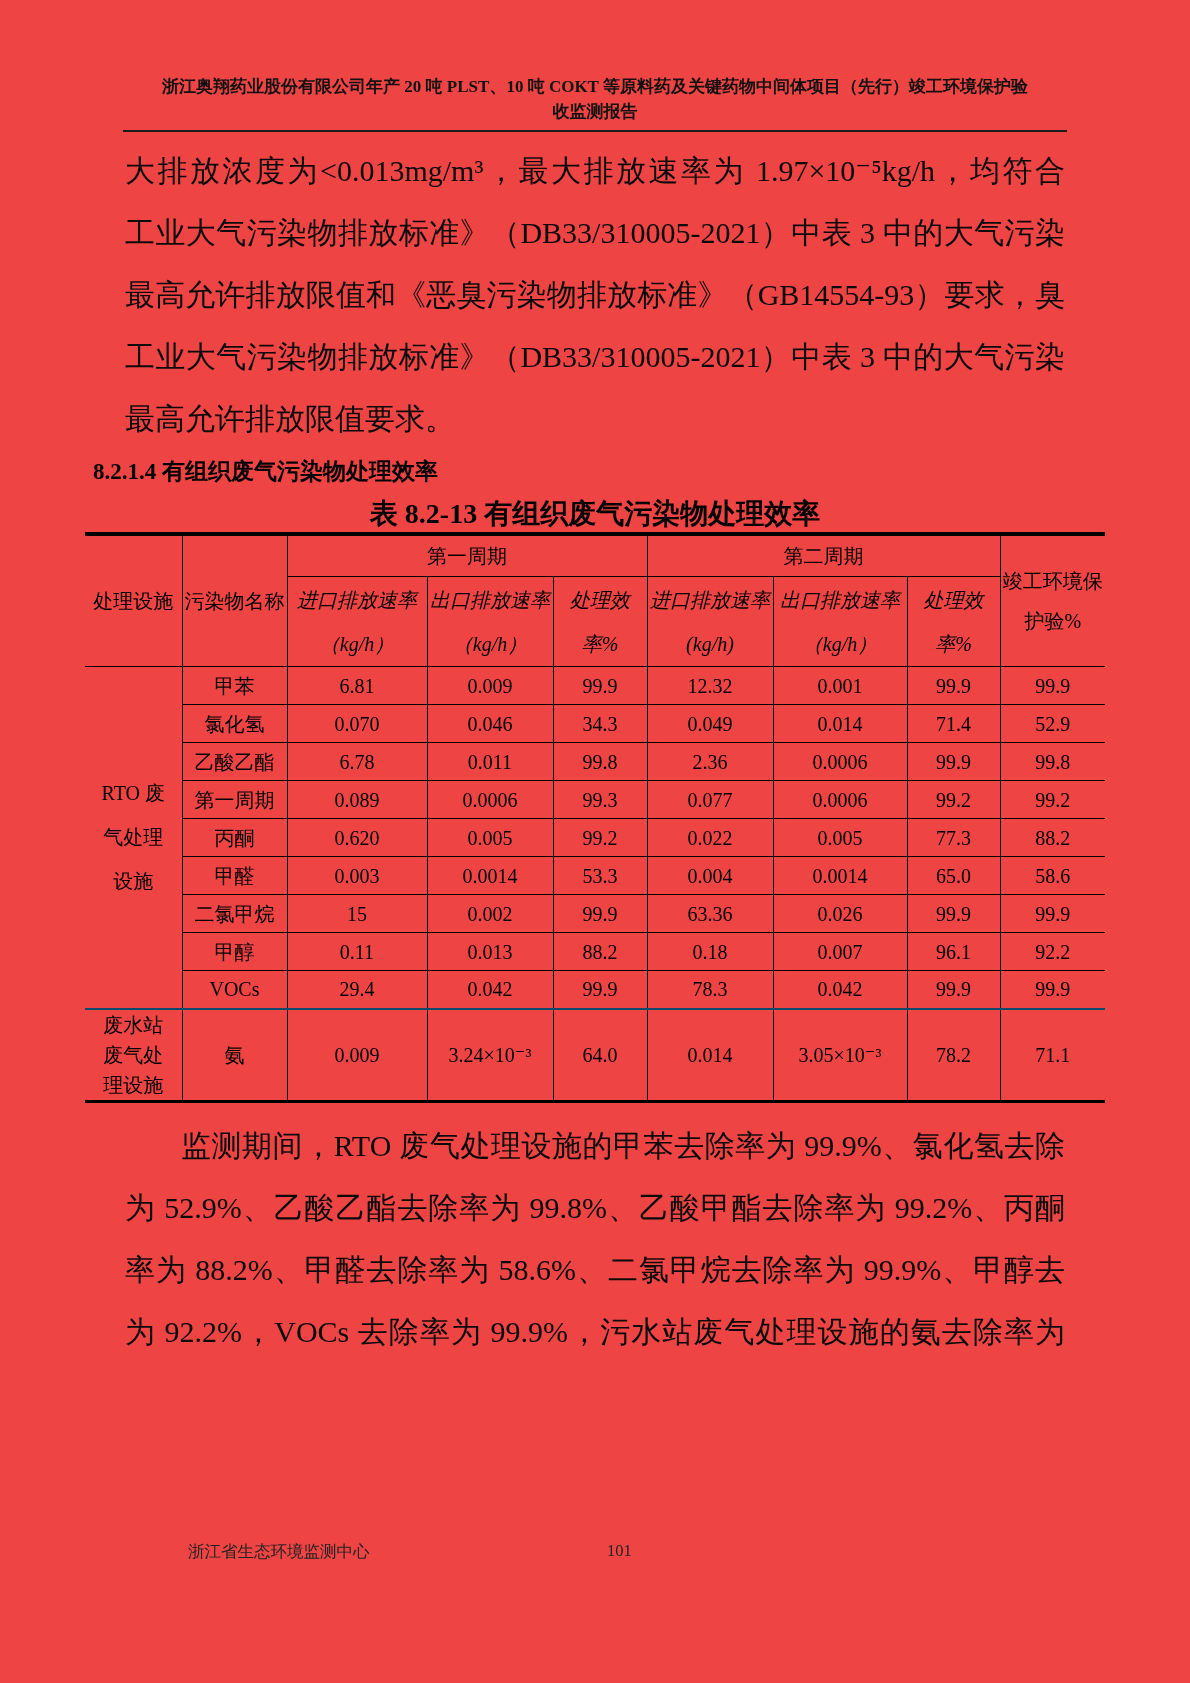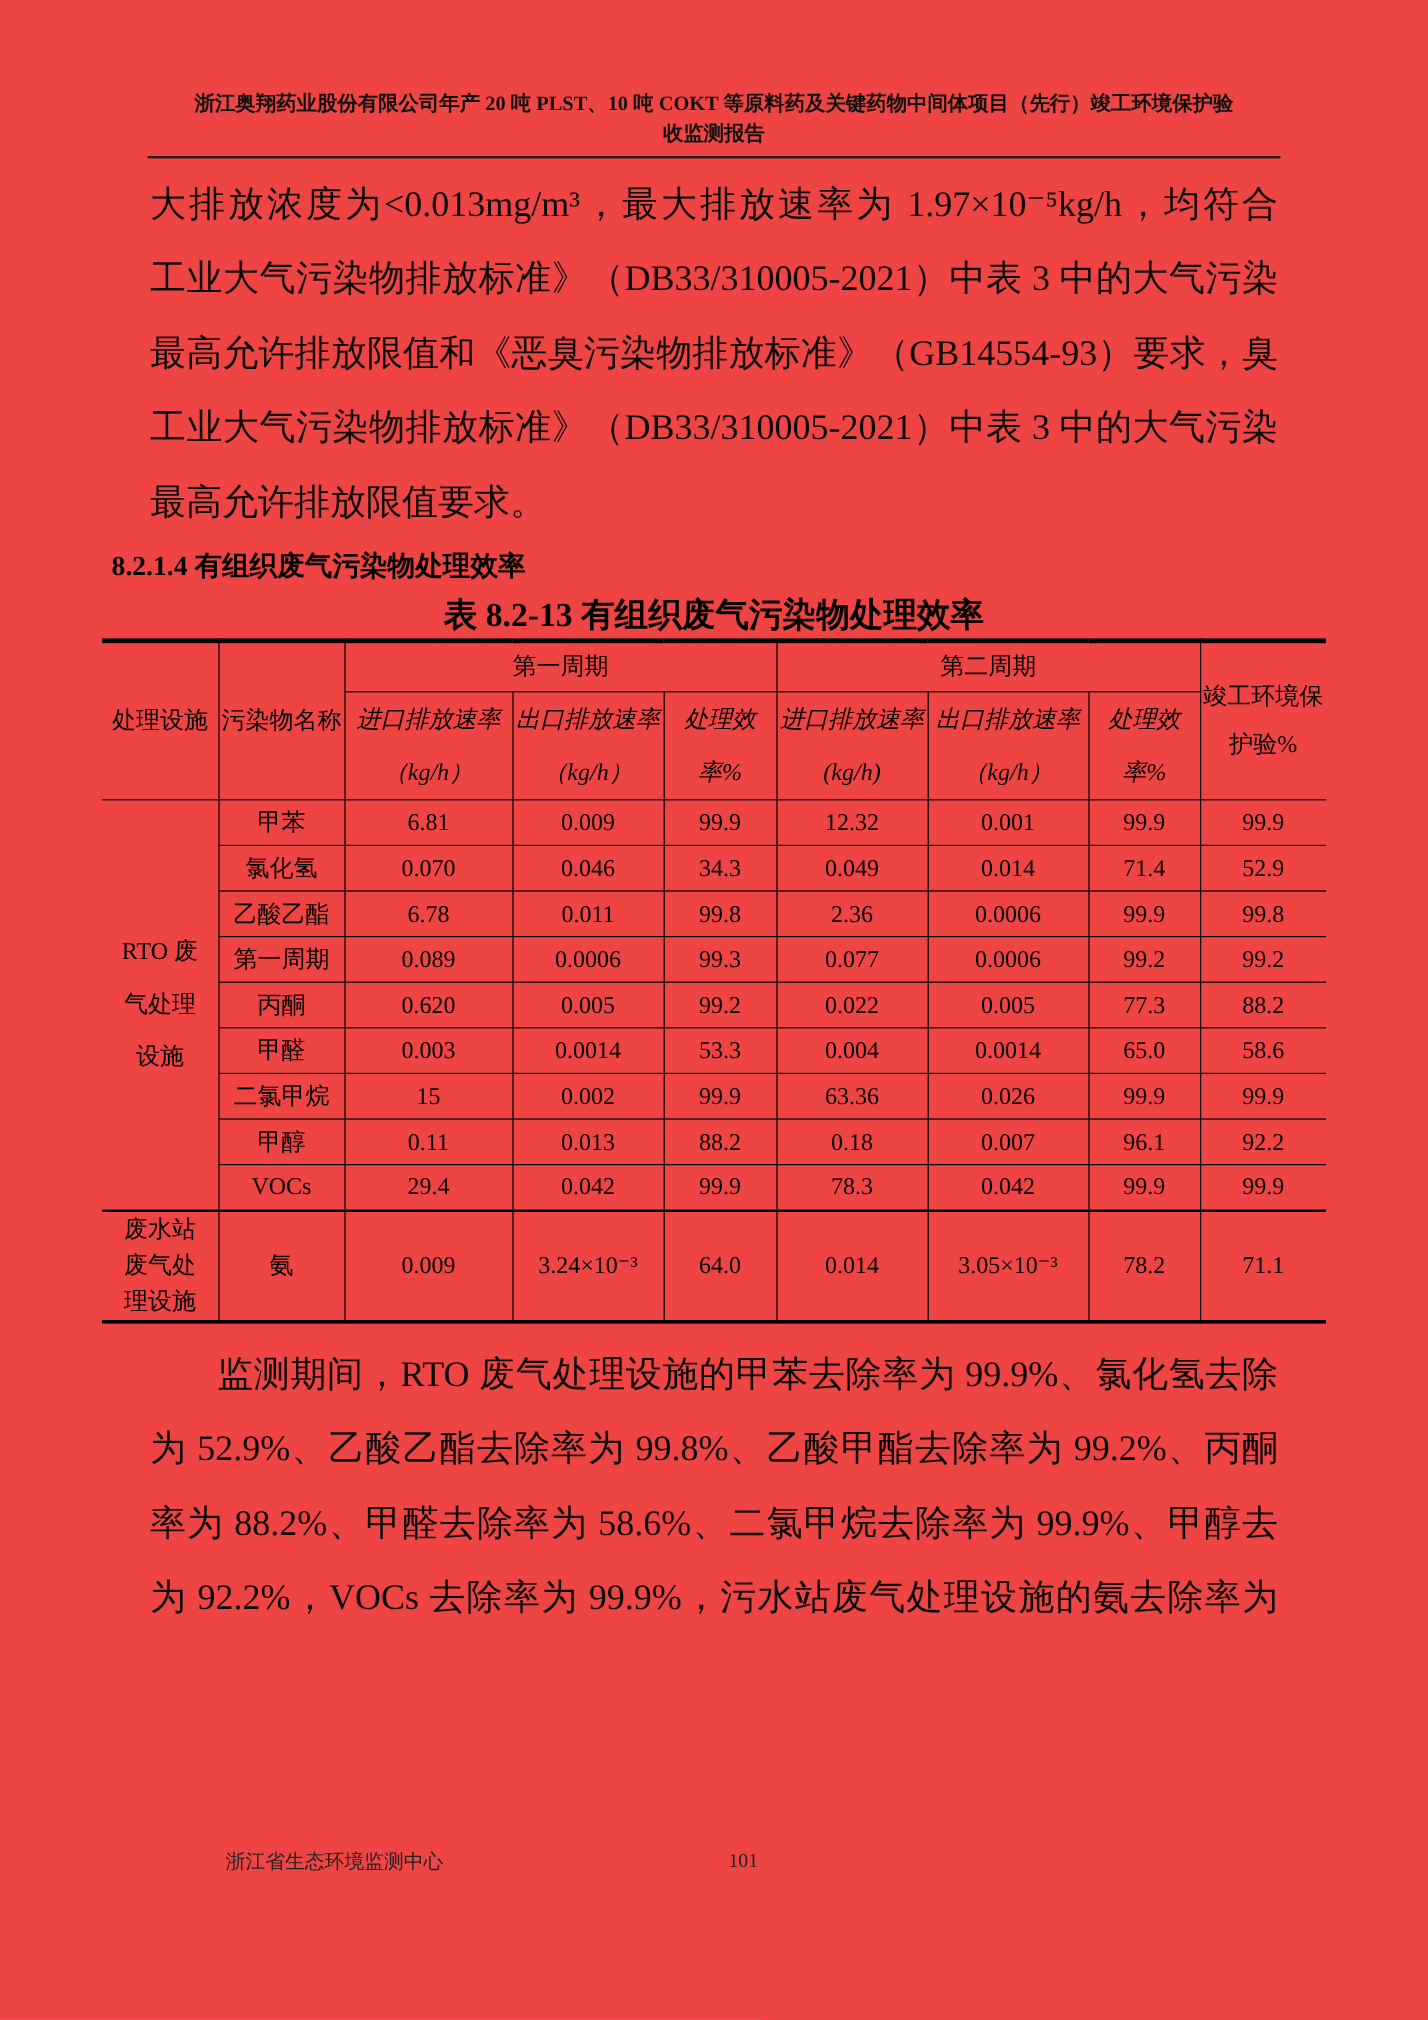--- a/index.html
+++ b/index.html
@@ -57,21 +57,21 @@
   th.c2 { padding:0 10px; }
   th.c3, th.c4, th.c7 { padding:0 10px; }
   th.c6 { padding:0 14px; }
   th.c5, th.c8 { padding:0 8px; }
   th.c9 { padding:0 8px; }
   tbody tr { height:38px; }
   tbody td { line-height:24px; }
   tbody tr.grp2 { height:90px; }
   tbody td.facility { padding:0 10px; word-break:break-all; line-height:44px; }
   tbody tr.grp2 td.facility { line-height:30px; }
-  tbody tr.sect td { border-top:2px solid #000000; }
+  tbody tr.sect td { border-top:2px solid #0c4a6e; }
 
   
   .footer-org  { position:absolute; left:188px; top:1541px; font-size:16.5px; color:#222; }
   .footer-page { position:absolute; left:607px; top:1541px; font-size:16.5px; color:#222; }
 </style>
 </head>
 <body>
 
 <div class="page">
 

